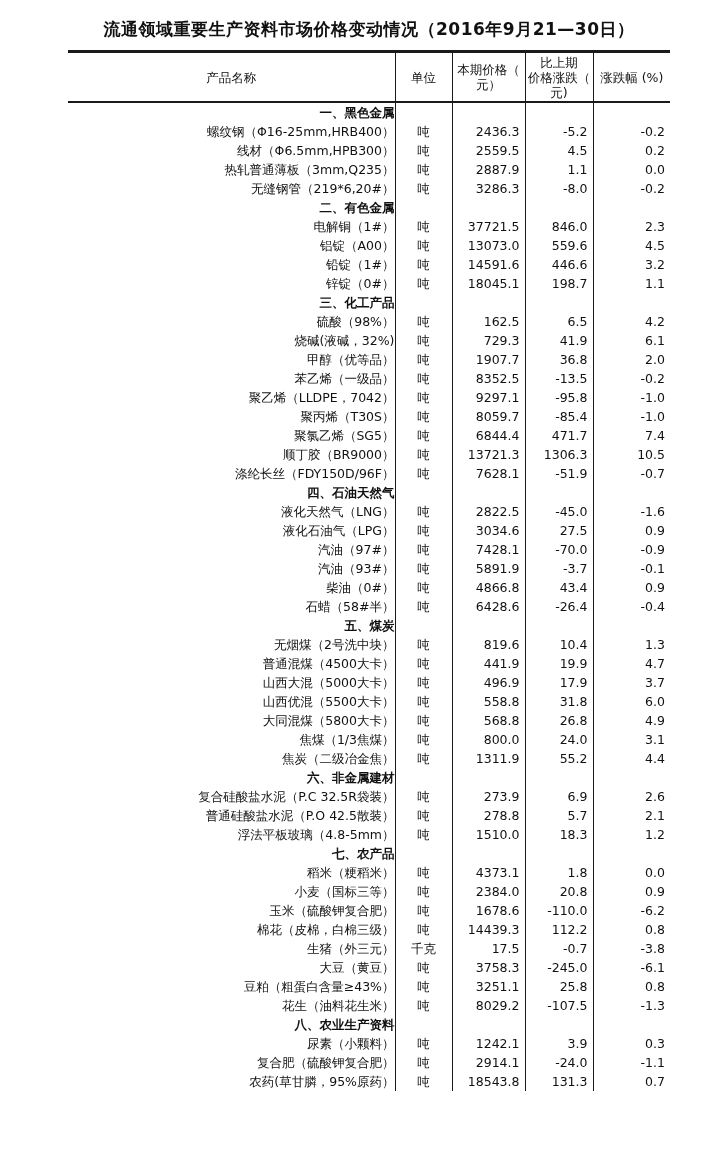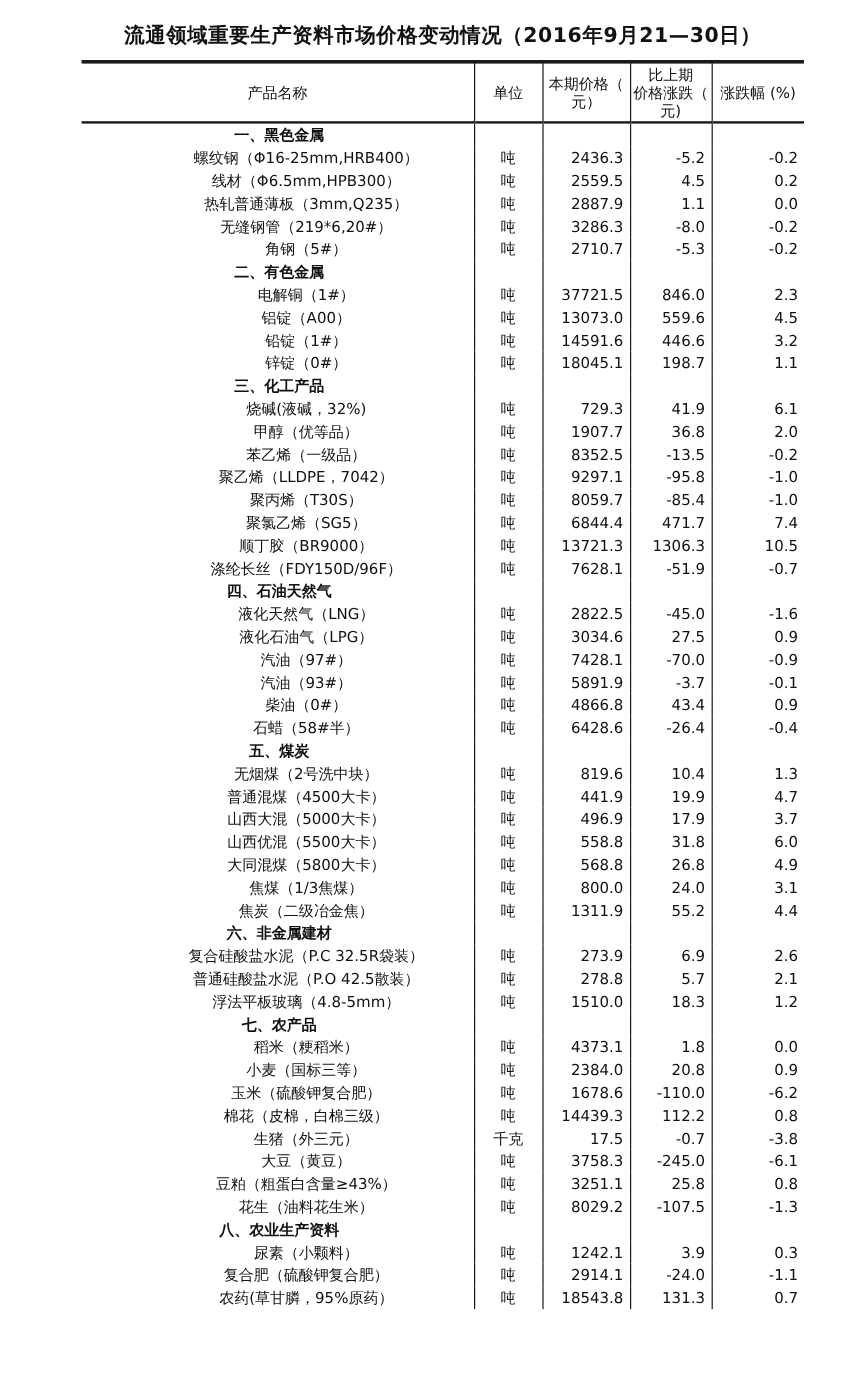--- a/index.html
+++ b/index.html
@@ -60,21 +60,21 @@
   td {
     height: 19px;
     line-height: 19px;
     vertical-align: middle;
     border-right: 1px solid #1a1a1a;
     padding: 0;
     white-space: nowrap;
     overflow: hidden;
   }
   td.c-last { border-right: none; }
-  td.c-name { text-align: center; }
+  td.c-name { text-align: right; }
   td.c-name.prod { padding-left: 48px; }
   td.c-name.sec-name { padding-left: 3px; }
   tr.sec td { font-weight: bold; }
   td.c-unit { text-align: center; }
   td.c-num  { text-align: right; padding-right: 5px; }
 </style>
 </head>
 <body>
 
 <div class="page">
@@ -129,27 +129,20 @@
           <td class="c-num">1.1</td>
           <td class="c-num c-last">0.0</td>
         </tr>
         <tr>
           <td class="c-name prod">无缝钢管（219*6,20#）</td>
           <td class="c-unit">吨</td>
           <td class="c-num">3286.3</td>
           <td class="c-num">-8.0</td>
           <td class="c-num c-last">-0.2</td>
         </tr>
-        <tr>
-          <td class="c-name prod">角钢（5#）</td>
-          <td class="c-unit">吨</td>
-          <td class="c-num">2710.7</td>
-          <td class="c-num">-5.3</td>
-          <td class="c-num c-last">-0.2</td>
-        </tr>
         <tr class="sec">
           <td class="c-name sec-name">二、有色金属</td>
           <td class="c-unit"></td>
           <td class="c-num"></td>
           <td class="c-num"></td>
           <td class="c-num c-last"></td>
         </tr>
         <tr>
           <td class="c-name prod">电解铜（1#）</td>
           <td class="c-unit">吨</td>
@@ -177,20 +170,27 @@
           <td class="c-num">18045.1</td>
           <td class="c-num">198.7</td>
           <td class="c-num c-last">1.1</td>
         </tr>
         <tr class="sec">
           <td class="c-name sec-name">三、化工产品</td>
           <td class="c-unit"></td>
           <td class="c-num"></td>
           <td class="c-num"></td>
           <td class="c-num c-last"></td>
+        </tr>
+        <tr>
+          <td class="c-name prod">硫酸（98%）</td>
+          <td class="c-unit">吨</td>
+          <td class="c-num">162.5</td>
+          <td class="c-num">6.5</td>
+          <td class="c-num c-last">4.2</td>
         </tr>
         <tr>
           <td class="c-name prod">烧碱(液碱，32%)</td>
           <td class="c-unit">吨</td>
           <td class="c-num">729.3</td>
           <td class="c-num">41.9</td>
           <td class="c-num c-last">6.1</td>
         </tr>
         <tr>
           <td class="c-name prod">甲醇（优等品）</td>

